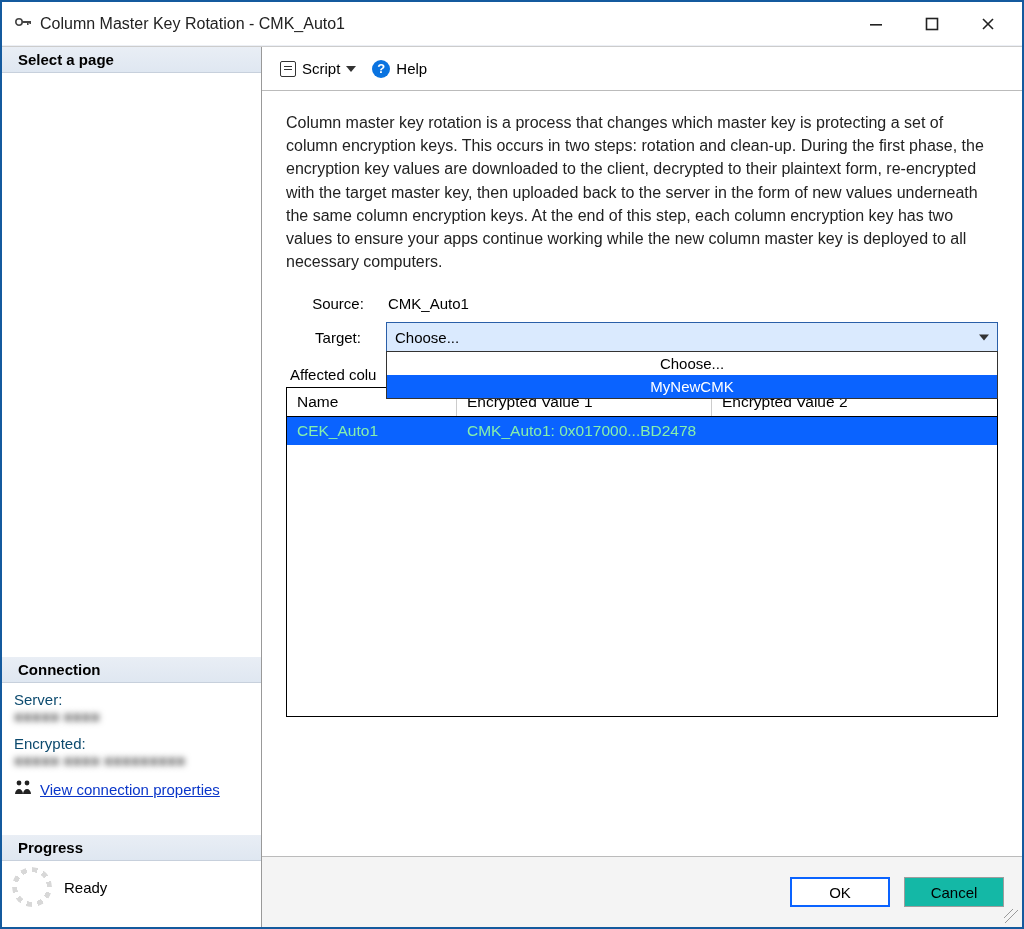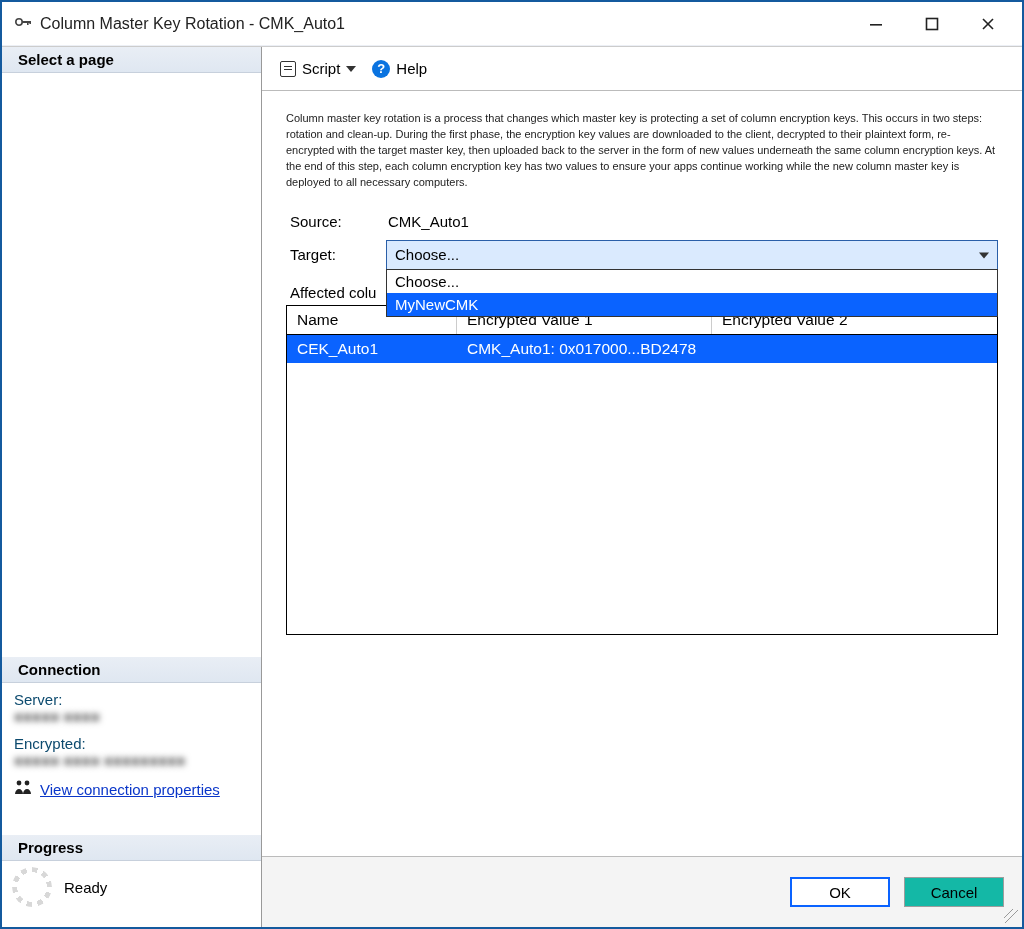--- a/index.html
+++ b/index.html
@@ -89,24 +89,24 @@
     content:""; position:absolute; left:3px; right:3px; top:4px; height:1.5px; background:#333;
     box-shadow:0 3px 0 #333;
   }
   .drop-caret { width:0;height:0;border-left:5px solid transparent;border-right:5px solid transparent;border-top:6px solid #333; display:inline-block;}
   .help-icon {
     width:18px;height:18px;border-radius:50%;background:#0a73e0;color:#fff;
     display:flex;align-items:center;justify-content:center;font-weight:700;font-size:13px;
   }
 
   .content-scroll { flex:1; overflow:auto; padding:20px 24px 8px 24px; }
-  .desc { font-size:11px; line-height:1.45; color:#222; max-width:720px; }
+  .desc { font-size:16px; line-height:1.45; color:#222; max-width:720px; }
 
   .form-grid { margin-top:22px; max-width:720px; }
-  .form-row { display:flex; align-items:center; margin-bottom:10px; }
+  .form-row { display:flex; align-items:center; margin-bottom:10px;text-align:center; }
   .form-row .flabel { width:100px; padding-left:4px; }
   .form-row .fstatic { padding-left:2px; }
 
   .combo {
     flex:1;
     position:relative;
     border:1px solid #2a5fa8;
     background:#daeafe;
     height:30px;
     display:flex; align-items:center;
@@ -136,21 +136,21 @@
   }
   .thead { display:flex; border-bottom:1px solid #000; }
   .th {
     padding:5px 10px; font-size:15.5px; font-weight:400;
     border-right:1px solid #ccc;
   }
   .th.c1{flex:0 0 170px;}
   .th.c2{flex:0 0 255px;}
   .th.c3{flex:1;}
   .tbody-row{
-    display:flex; background:#0a63ff; color:#ffffff;
+    display:flex; background:#0a63ff; color:#86efac;
   }
   .td{ padding:5px 10px; font-size:15.5px;}
   .td.c1{flex:0 0 170px;}
   .td.c2{flex:0 0 255px;}
   .td.c3{flex:1;}
   .tbody-fill { flex:1; }
 
   
   .footer {
     height:71px; border-top:1px solid #bbb;

